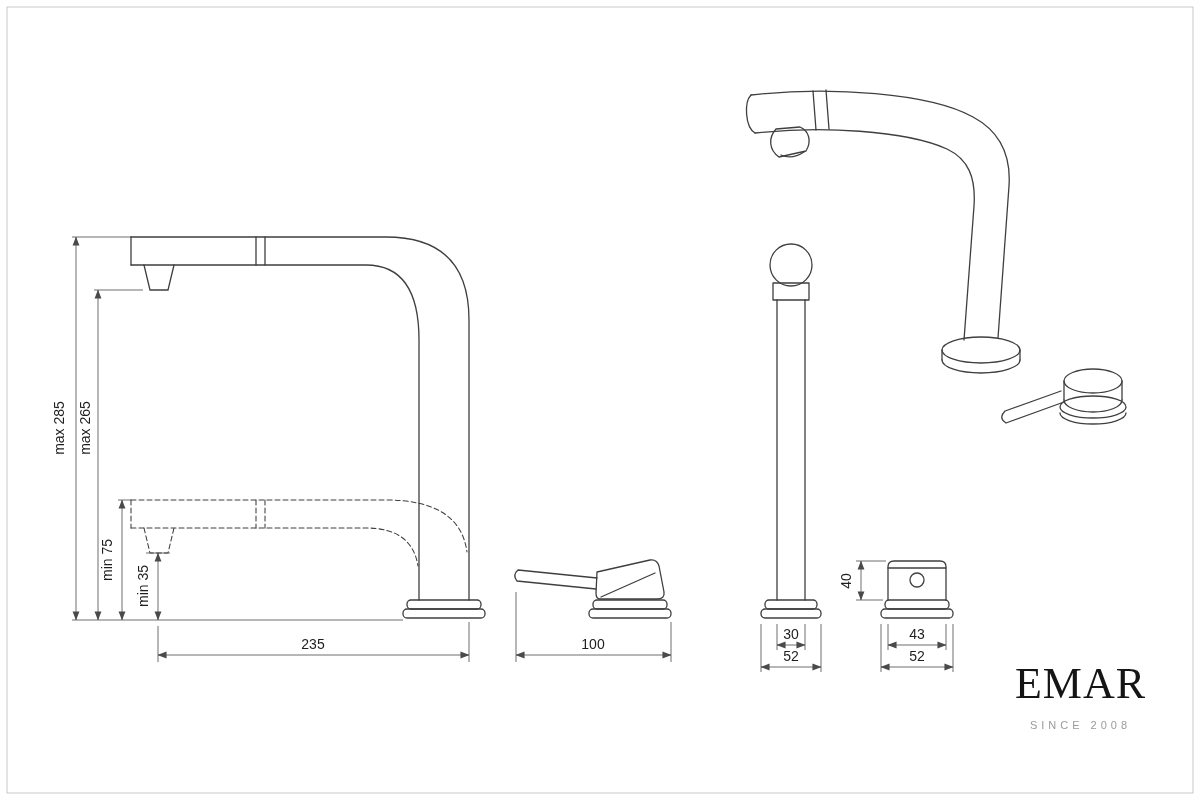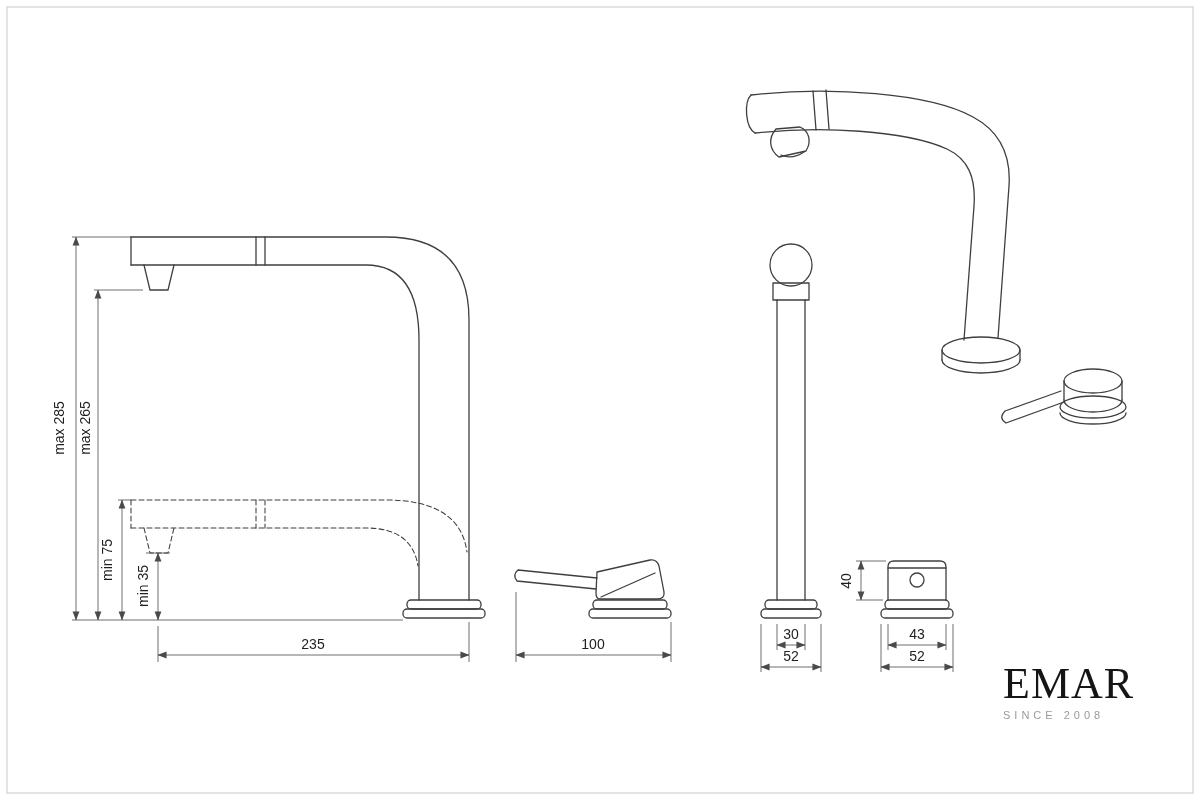--- a/index.html
+++ b/index.html
@@ -4,23 +4,23 @@
 <style>
   html,body{margin:0;padding:0;background:#ffffff;width:1200px;height:800px;overflow:hidden;}
   .stage{position:relative;width:1200px;height:800px;background:#fff;font-family:"Liberation Sans",sans-serif;}
   .stage svg{position:absolute;left:0;top:0;}
   .obj{fill:none;stroke:#3f3f3f;stroke-width:1.3;stroke-linecap:round;stroke-linejoin:round;}
   .dashed{stroke-dasharray:5 3;stroke-width:1.05;}
   .ext{stroke:#4a4a4a;stroke-width:0.8;fill:none;}
   .dimline{stroke:#4a4a4a;stroke-width:0.8;fill:none;marker-start:url(#arr);marker-end:url(#arr);}
   .dimtext{font:14px "Liberation Sans",sans-serif;fill:#1e1e1e;stroke:none;}
   .border-rect{fill:none;stroke:#c9c9c9;stroke-width:1;}
-  .logo{position:absolute;left:1003px;top:662px;width:155px;text-align:left;}
+  .logo{position:absolute;left:1003px;top:662px;width:155px;text-align:center;}
   .logo-name{font-family:"Liberation Serif",serif;font-size:44px;line-height:44px;color:#151515;letter-spacing:1px;}
-  .logo-tagline{font-family:"Liberation Sans",sans-serif;font-size:11px;color:#9a9a9a;letter-spacing:4px;margin-top:3px;}
+  .logo-tagline{font-family:"Liberation Sans",sans-serif;font-size:11px;color:#9a9a9a;letter-spacing:4px;margin-top:13px;}
 </style>
 </head>
 <body>
 
 <div class="stage">
 
   <svg width="1200" height="800" viewBox="0 0 1200 800">
     <defs>
       <marker id="arr" viewBox="0 0 10 10" refX="9.5" refY="5" markerWidth="9" markerHeight="9" markerUnits="userSpaceOnUse" orient="auto-start-reverse">
         <path d="M0 1.2 L10 5 L0 8.8 Z" fill="#4a4a4a"></path>

